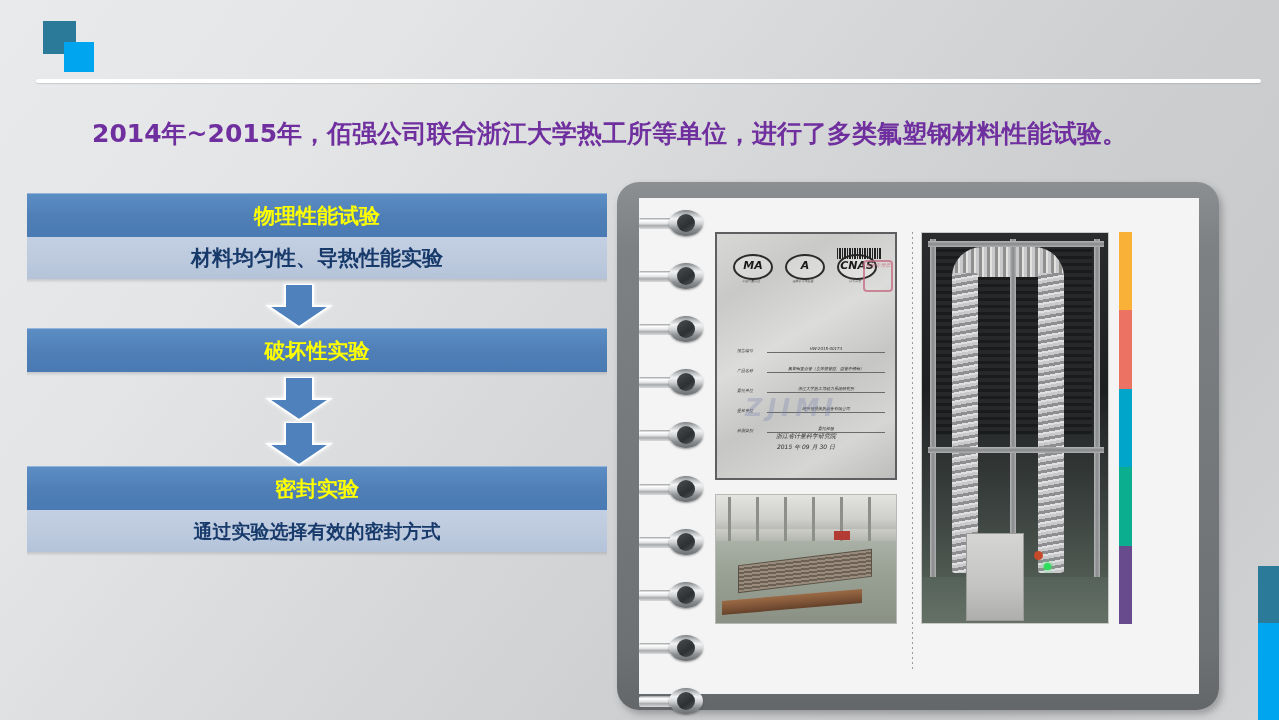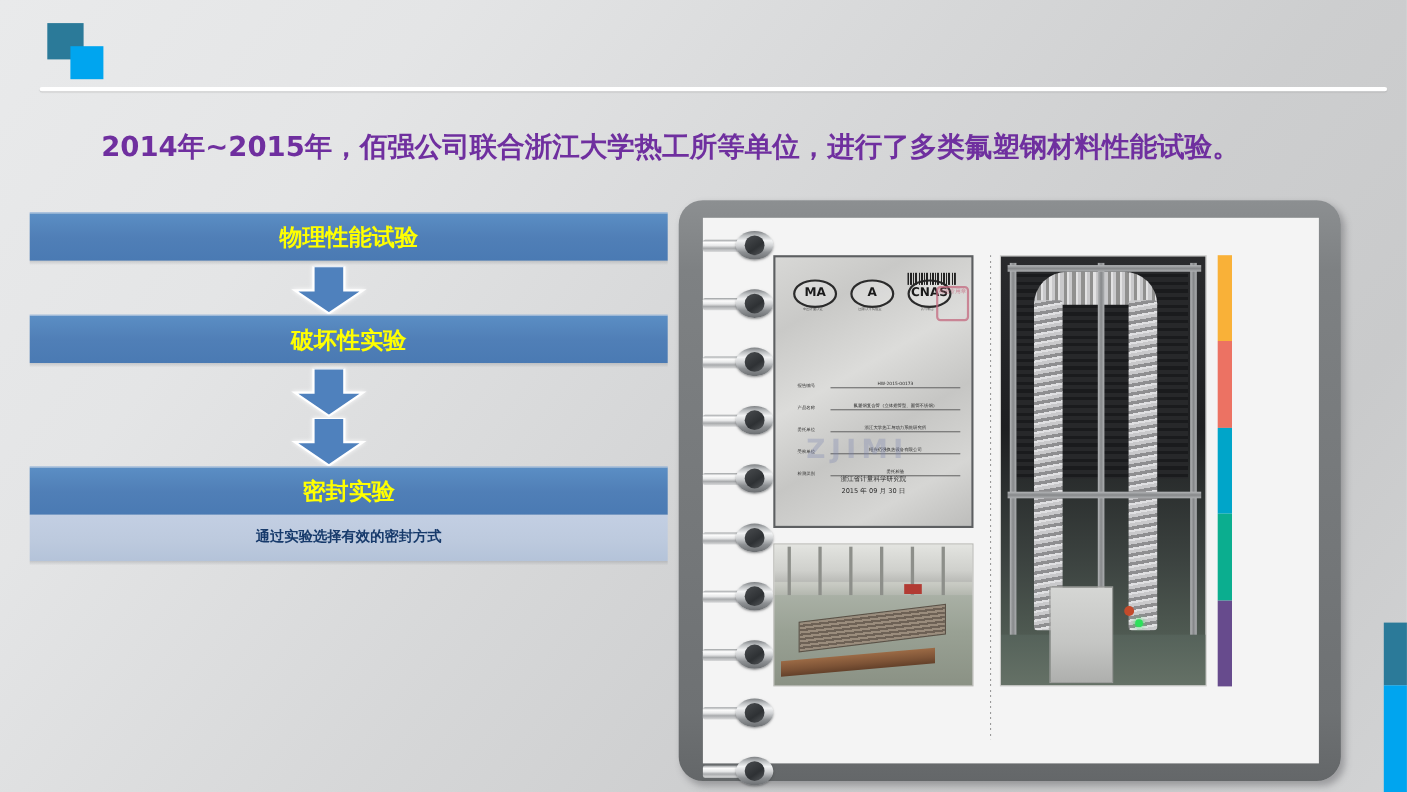--- a/index.html
+++ b/index.html
@@ -65,21 +65,21 @@
     box-sizing: border-box;
   }
   .step-body {
     height: 42px; line-height: 42px;
     text-align: center;
     background: linear-gradient(to bottom, #c3cfe3 0%, #bdcade 55%, #b4c3d9 100%);
     color: #173a6b;
     font-size: 21px; font-weight: bold;
     box-sizing: border-box;
   }
-  .step-body.small { font-size: 13px; }
+  .step-body.small { font-size: 19px; }
   .step-shadow {
     height: 4px;
     background: linear-gradient(to bottom, rgba(120,125,132,0.30), rgba(120,125,132,0));
   }
   .arrow-wrap {
     height: 45px;
     display: flex; align-items: center; justify-content: center;
   }
   .down-arrow {
     width: 78px; height: 44px;
@@ -126,22 +126,22 @@
     box-shadow: 0 1px 2px rgba(60,62,64,0.5);
   }
   .ring .hole {
     position: absolute; left: 8px; top: 4px;
     width: 18px; height: 18px;
     border-radius: 50%;
     background: linear-gradient(145deg, #4a4d50 0%, #2e3134 60%, #55585b 100%);
   }
 
   #photo-area {
-    position: absolute; left: 56px; top: 30px;
-    width: 470px; height: 450px;
+    position: absolute; left: 68px; top: 30px;
+    width: 470px; height: 450px; font-style: italic;
   }
 
   
   #doc-photo {
     position: absolute; left: 8px; top: 4px;
     width: 182px; height: 248px;
     background: linear-gradient(150deg, #d8d8d6 0%, #c9c9c7 20%, #dcdcda 42%, #c6c6c4 62%, #d6d6d4 82%, #bdbdbb 100%);
     border: 2px solid #5d5f61;
     box-sizing: border-box;
     overflow: hidden;
@@ -347,20 +347,21 @@
     <div class="sq-bright"></div>
   </div>
   <div id="title-rule"></div>
 
   <div id="subtitle">2014年~2015年，佰强公司联合浙江大学热工所等单位，进行了多类氟塑钢材料性能试验。</div>
 
   <div id="flow">
 
     <div class="flow-step">
       <div class="step-head">物理性能试验</div>
+      <div class="step-body">材料均匀性、导热性能实验</div>
       <div class="step-shadow"></div>
     </div>
     <div class="arrow-wrap">
       <span class="down-arrow">
         <svg width="78" height="44" viewBox="0 0 78 44">
           <polygon points="25,0 53,0 53,22 70,22 39,43 8,22 25,22" fill="#4f81bd" stroke="#ffffff" stroke-width="2"></polygon>
         </svg>
       </span>
     </div>
 

